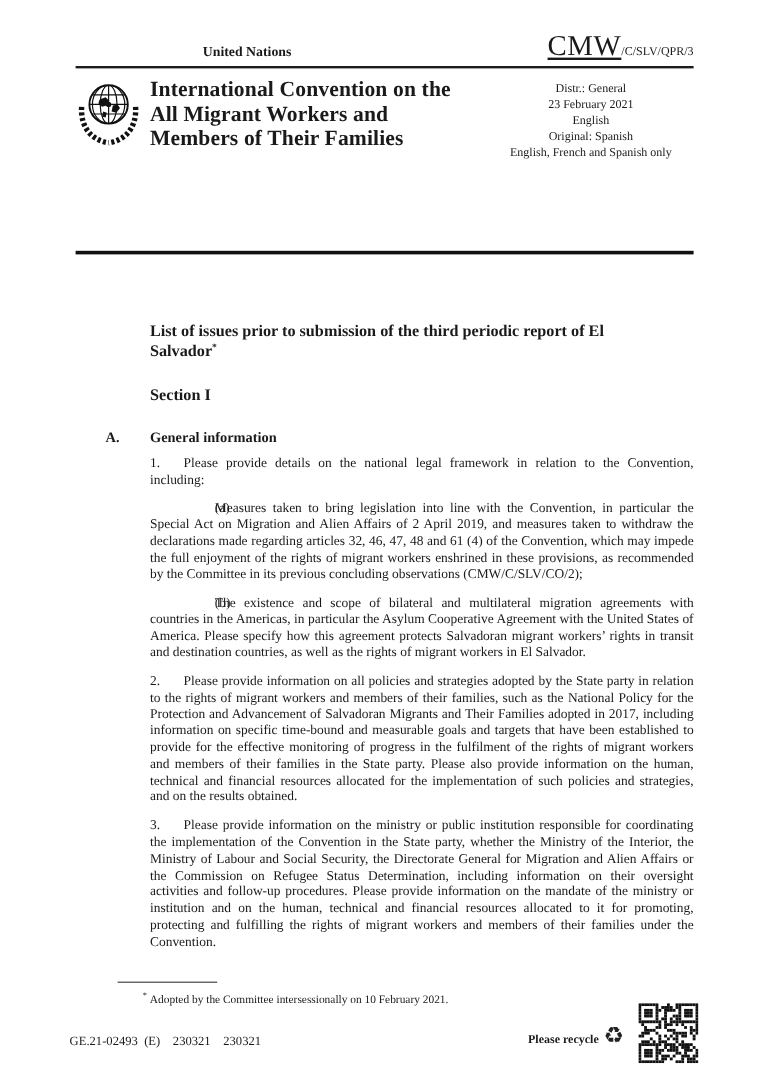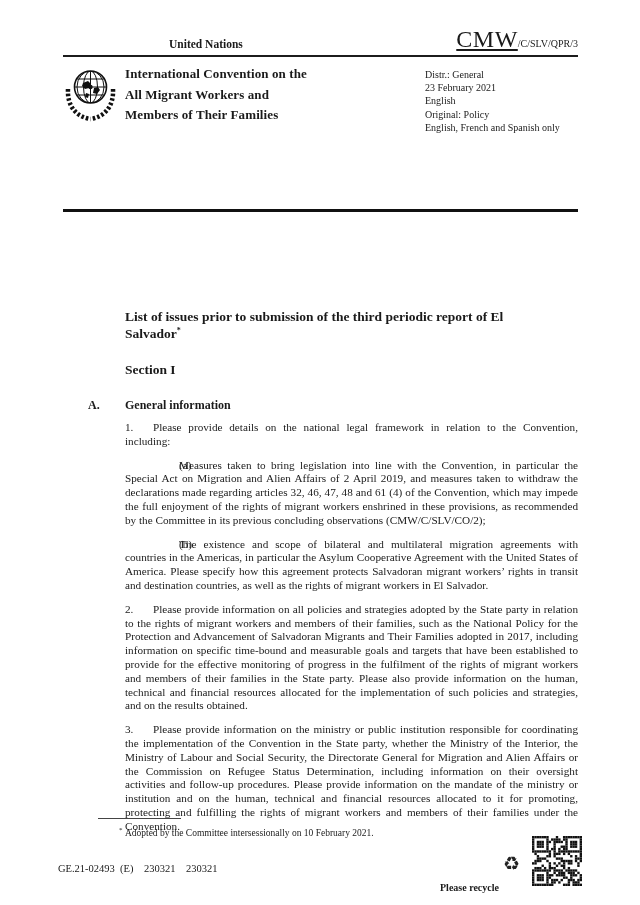--- a/index.html
+++ b/index.html
@@ -9,41 +9,41 @@
   }
   
   .org-name{position:absolute;left:125px;top:38px;font-weight:bold;font-size:11.5px;margin-left:44px;}
   .doc-symbol{position:absolute;left:0;top:26px;width:578px;text-align:right;}
   .doc-symbol .big{font-size:24px;letter-spacing:.5px;text-decoration:underline;}
   .doc-symbol .small{font-size:10px;text-align:center;}
   .rule-thin{position:absolute;left:63px;top:55px;width:515px;height:2px;background:#1c1c1c;}
   .rule-thick{position:absolute;left:63px;top:209px;width:515px;height:3px;background:#111;}
   
   .emblem{position:absolute;left:61px;top:63px;width:59px;height:62px;}
-  .conv-title{position:absolute;left:125px;top:64px;font-weight:bold;font-size:13px;line-height:20.5px;letter-spacing:.1px;}
-  .distr{position:absolute;left:425px;top:68px;font-size:10px;line-height:13.2px;}
+  .conv-title{position:absolute;left:125px;top:64px;font-weight:bold;font-size:18px;line-height:20.5px;letter-spacing:.1px;}
+  .distr{position:absolute;left:425px;top:68px;font-size:10px;line-height:13.2px;text-align:center;}
   
   .committee{position:absolute;left:63px;top:220px;font-weight:bold;font-size:11.5px;line-height:14px;}
   
-  .content{position:absolute;left:125px;top:268px;width:453px;margin-top:41px;}
+  .content{position:absolute;left:125px;top:268px;width:453px;}
   .doc-title{font-weight:bold;font-size:13.5px;line-height:16.5px;margin:0 0 20px 0;width:430px;}
   .doc-title sup{font-size:8px;vertical-align:super;line-height:0;}
   .section-head{font-weight:bold;font-size:13.5px;margin:0 0 20px 0;}
   .sub-head{position:relative;font-weight:bold;font-size:12px;margin:0 0 8px 0;}
   .sub-head .letter{position:absolute;left:-37px;top:0;}
   .para{font-size:11.2px;line-height:13.8px;text-align:justify;margin:0 0 10px 0;}
   .pnum{display:inline-block;width:28px;}
   .para.sub{text-indent:27px;}
   .para.sub .pnum{width:27px;}
   
   .fn-rule{position:absolute;left:98px;top:818px;width:83px;height:1px;background:#444;}
   .footnote{position:absolute;left:119px;top:826px;font-size:9.5px;}
   .footnote sup{font-size:7px;vertical-align:super;}
   .ge-ref{position:absolute;left:58px;top:863px;font-size:10.5px;white-space:pre;}
-  .recycle{position:absolute;left:440px;top:882px;font-weight:bold;font-size:10px;}
+  .recycle{position:absolute;left:440px;top:861px;font-weight:bold;font-size:10px;}
   .recycle-glyph{position:absolute;left:503px;top:852px;font-family:"DejaVu Sans",sans-serif;font-size:19px;font-weight:normal;color:#222;}
   .qr{position:absolute;left:532px;top:836px;width:50px;height:50px;}
   .qr svg{display:block;}
 </style>
 </head>
 <body>
 
 <div class="page">
 
   <div class="org-name">United Nations</div>
@@ -82,21 +82,21 @@
   </div>
   <div class="conv-title">
     <div>International Convention on the</div>
     <div>All Migrant Workers and</div>
     <div>Members of Their Families</div>
   </div>
   <div class="distr">
     <div>Distr.: General</div>
     <div>23 February 2021</div>
     <div>English</div>
-    <div>Original: Policy</div>
+    <div>Original: Spanish</div>
     <div>English, French and Spanish only</div>
   </div>
 
   <div class="rule-thick"></div>
 
 
   <div class="content">
     <p class="doc-title"><span>List of issues prior to submission of the third periodic report of El Salvador</span><sup>*</sup></p>
 
     <p class="section-head">Section I</p>

